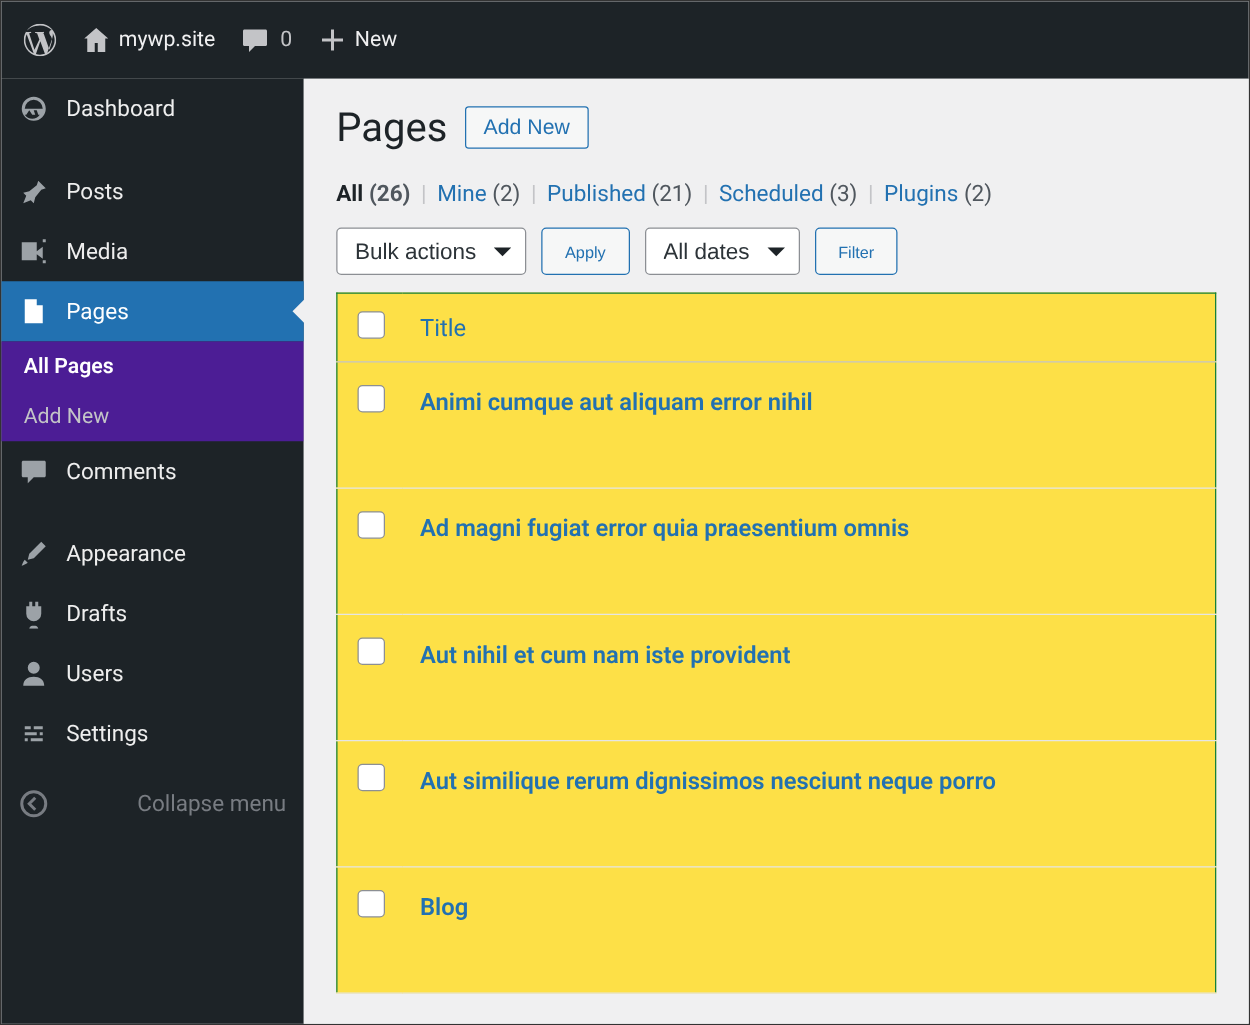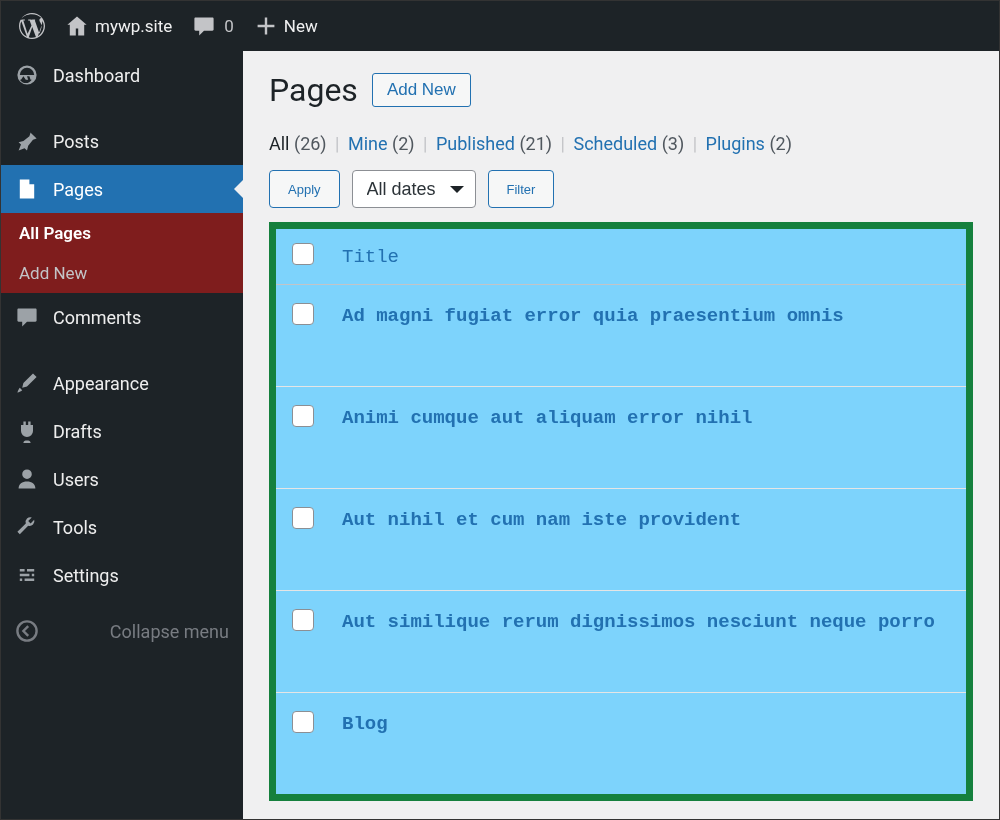--- a/index.html
+++ b/index.html
@@ -1,63 +1,63 @@
 <!DOCTYPE html>
 <html><head>
   <meta charset="utf-8">
   <style>
     * { margin: 0; padding: 0; box-sizing: border-box; }
     body { font-family: -apple-system, BlinkMacSystemFont, "Segoe UI", Roboto, sans-serif; background: #f0f0f1; width: 1000px; height: 820px; overflow: hidden; border: 1px solid #333; }
     
     
-    .toolbar { background: #1d2327; color: #c3c4c7; height: 50px; display: flex; align-items: center; padding: 0 8px; font-size: 16px; }
+    .toolbar { background: #1d2327; color: #c3c4c7; height: 62px; display: flex; align-items: center; padding: 0 8px; font-size: 16px; }
     .toolbar-item { display: flex; align-items: center; padding: 0 10px; height: 100%; color: #c3c4c7; cursor: pointer; gap: 6px; }
     .toolbar-item svg { fill: #c3c4c7; width: 24px; height: 24px; }
     .toolbar-item.wp-logo svg { width: 26px; height: 26px; }
     .toolbar-sitename { color: #f0f0f1; font-size: 17px; }
     .toolbar .count { color: #c3c4c7; font-size: 17px; margin-left: 2px; }
     .toolbar .new-label { color: #f0f0f1; font-size: 17px; }
     
     
     .wrap { display: flex; height: calc(100% - 46px); }
     
     
     .sidebar { width: 242px; background: #1d2327; color: #c3c4c7; display: flex; flex-direction: column; font-size: 18px; }
     .menu-item { display: flex; align-items: center; padding: 12px 14px; cursor: pointer; gap: 14px; color: #eee; position: relative; }
     .menu-item svg { width: 24px; height: 24px; fill: #9ca2a7; flex-shrink: 0; }
     .menu-item.current { background: #2271b1; color: #fff; }
     .menu-item.current svg { fill: #fff; }
     .menu-item.current::after { content: ""; position: absolute; right: -1px; top: 50%; margin-top: -10px; border: 10px solid transparent; border-right-color: #f0f0f1; }
     .menu-separator { height: 18px; }
-    .submenu { background: #7f1d1d; }
+    .submenu { background: #4c1d95; }
     .submenu-item { padding: 10px 18px; color: #c3c4c7; cursor: pointer; font-size: 17px; }
     .submenu-item.current { color: #fff; font-weight: 600; }
     .collapse-menu { display: flex; align-items: center; padding: 12px 14px; gap: 14px; color: #787c82; cursor: pointer; margin-top: auto; justify-content: space-between; }
     .collapse-menu svg { width: 24px; height: 24px; fill: #787c82; }
     .collapse-menu { margin-top: 8px; }
     
     
     .content { flex: 1; background: #f0f0f1; padding: 20px 26px; overflow: hidden; }
     .page-header { display: flex; align-items: center; gap: 14px; margin-bottom: 24px; }
     .page-title { font-size: 32px; font-weight: 400; color: #1d2327; }
     .page-action-btn { border: 1px solid #2271b1; color: #2271b1; background: #f6f7f7; padding: 6px 14px; font-size: 17px; border-radius: 3px; cursor: pointer; font-weight: 500; }
     
     .subsubsub { font-size: 18px; color: #646970; margin-bottom: 16px; }
     .subsubsub a { color: #2271b1; text-decoration: none; }
-    .subsubsub .current { color: #1d2327; font-weight: 400; }
+    .subsubsub .current { color: #1d2327; font-weight: 700; }
     .subsubsub .count { color: #50575e; }
     .subsubsub .sep { color: #c3c4c7; padding: 0 4px; }
     
     .tablenav { display: flex; gap: 12px; margin-bottom: 14px; }
     .tablenav select { font-size: 18px; padding: 8px 38px 8px 14px; border: 1px solid #8c8f94; border-radius: 4px; background: #fff; appearance: none; cursor: pointer; color: #2c3338; }
     .select-wrap { position: relative; display: inline-block; }
     .select-wrap::after { content: ""; position: absolute; right: 12px; top: 50%; margin-top: -3px; border: 7px solid transparent; border-top-color: #1d2327; pointer-events: none; }
     .btn-secondary { border: 1px solid #2271b1; color: #2271b1; background: #f6f7f7; padding: 8px 18px; font-size: 13px; border-radius: 4px; cursor: pointer; }
     
-    .list-table { width: 100%; border: 7px solid #15803d; border-collapse: collapse; background: #7dd3fc; font-family: Liberation Mono, monospace; }
+    .list-table { width: 100%; border: 1px solid #15803d; border-collapse: collapse; background: #fde047; }
     .list-table th, .list-table td { text-align: left; padding: 14px 14px; }
     .list-table thead th { border-bottom: 1px solid #c3c4c7; font-weight: 400; }
     .list-table thead a { color: #2271b1; font-size: 19px; text-decoration: none; }
     .list-table .check-col { width: 40px; padding-left: 16px; }
     .cb { width: 22px; height: 22px; border: 1px solid #8c8f94; border-radius: 4px; background: #fff; display: inline-block; cursor: pointer; }
     .row-title { color: #2271b1; font-weight: 600; font-size: 19px; text-decoration: none; }
     .list-table tbody tr { border-bottom: 1px solid #e5e5e5; }
     .list-table tbody td { padding-top: 20px; padding-bottom: 56px; vertical-align: top; }
     .list-table tbody td.check-col { padding-top: 18px; }
   </style>
@@ -98,20 +98,26 @@
         </svg>
       <span>Dashboard</span>
     </div>
     <div class="menu-separator"></div>
     <div class="menu-item">
       <svg viewBox="0 0 20 20">
           <path d="M12 2l6 6-3 1-4 5-1 4-2-2-5 2 2-5-2-2 4-1 5-4 1-3z"></path>
         </svg>
       <span>Posts</span>
     </div>
+    <div class="menu-item">
+      <svg viewBox="0 0 20 20">
+          <path d="M2 4h10v6l4-3v8l-4-3v4H2V4zm14-2h2v2h-2V2zm0 14h2v2h-2v-2z"></path>
+        </svg>
+      <span>Media</span>
+    </div>
     <div class="menu-item current">
       <svg viewBox="0 0 20 20">
           <path d="M4 2h8l4 4v12H4V2zm8 0v4h4l-4-4z"></path>
         </svg>
       <span>Pages</span>
     </div>
     <div class="submenu">
       <div class="submenu-item current">All Pages</div>
       <div class="submenu-item">Add New</div>
     </div>
@@ -132,26 +138,20 @@
       <svg viewBox="0 0 20 20">
           <path d="M7 2v3H5v5a5 5 0 0010 0V5h-2V2h-2v3H9V2H7zm3 13v3h-1c-1 0-2 1-2 2h6c0-1-1-2-2-2h-1v-3z"></path>
         </svg>
       <span>Drafts</span>
     </div>
     <div class="menu-item">
       <svg viewBox="0 0 20 20">
           <path d="M10 10a4 4 0 100-8 4 4 0 000 8zm-7 8c0-4 3-6 7-6s7 2 7 6H3z"></path>
         </svg>
       <span>Users</span>
-    </div>
-    <div class="menu-item">
-      <svg viewBox="0 0 20 20">
-          <path d="M16 4a4 4 0 01-5 5L4 16l-2-2 7-7a4 4 0 015-5l-3 3 2 2 3-3z"></path>
-        </svg>
-      <span>Tools</span>
     </div>
     <div class="menu-item">
       <svg viewBox="0 0 20 20">
           <path d="M4 5h4v2H4V5zm6 0h6v2h-6V5zM4 9h8v2H4V9zm10 0h2v2h-2V9zM4 13h2v2H4v-2zm4 0h8v2H8v-2z"></path>
         </svg>
       <span>Settings</span>
     </div>
     <div class="collapse-menu">
       <svg viewBox="0 0 20 20">
           <circle cx="10" cy="10" r="8" fill="none" stroke="#787c82" stroke-width="2"></circle>
@@ -173,42 +173,45 @@
       <a href="#"><span>Mine</span> <span class="count">(2)</span></a>
       <span class="sep">|</span>
       <a href="#"><span>Published</span> <span class="count">(21)</span></a>
       <span class="sep">|</span>
       <a href="#"><span>Scheduled</span> <span class="count">(3)</span></a>
       <span class="sep">|</span>
       <a href="#"><span>Plugins</span> <span class="count">(2)</span></a>
     </div>
 
     <div class="tablenav">
+      <div class="select-wrap">
+        <select><option>Bulk actions</option></select>
+      </div>
       <button class="btn-secondary">Apply</button>
       <div class="select-wrap">
         <select><option>All dates</option></select>
       </div>
       <button class="btn-secondary">Filter</button>
     </div>
 
     <table class="list-table">
       <thead>
         <tr>
           <th class="check-col"><span class="cb"></span></th>
           <th><a href="#">Title</a></th>
         </tr>
       </thead>
       <tbody>
         <tr>
           <td class="check-col"><span class="cb"></span></td>
+          <td><a href="#" class="row-title">Animi cumque aut aliquam error nihil</a></td>
+        </tr>
+        <tr>
+          <td class="check-col"><span class="cb"></span></td>
           <td><a href="#" class="row-title">Ad magni fugiat error quia praesentium omnis</a></td>
-        </tr>
-        <tr>
-          <td class="check-col"><span class="cb"></span></td>
-          <td><a href="#" class="row-title">Animi cumque aut aliquam error nihil</a></td>
         </tr>
         <tr>
           <td class="check-col"><span class="cb"></span></td>
           <td><a href="#" class="row-title">Aut nihil et cum nam iste provident</a></td>
         </tr>
         <tr>
           <td class="check-col"><span class="cb"></span></td>
           <td><a href="#" class="row-title">Aut similique rerum dignissimos nesciunt neque porro</a></td>
         </tr>
         <tr>

